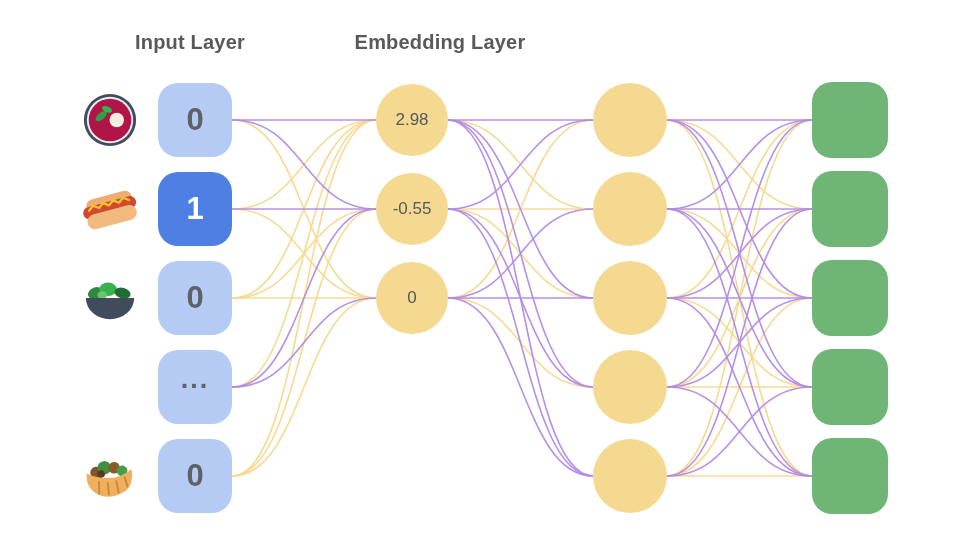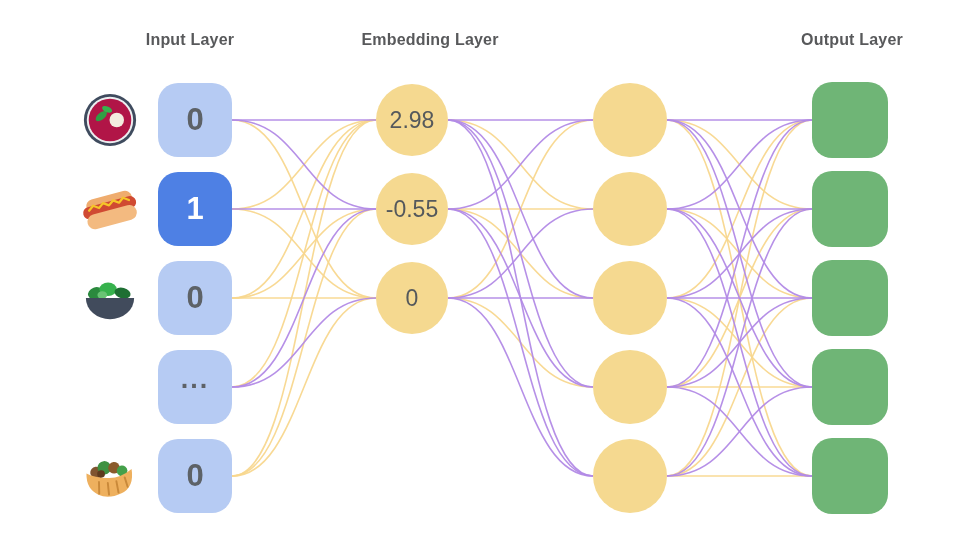--- a/index.html
+++ b/index.html
@@ -1,32 +1,32 @@
 <!DOCTYPE html>
 <html style="--input-box: #b6cbf3; --input-box-active: #4e80e4; --input-value: #5d6267; --input-value-active: #ffffff; --embed-circle: #f5d990; --output-box: #6fb576; --title: #58595b;"><head>
 <meta charset="utf-8">
 <style>
   html,body{margin:0;padding:0;background:#ffffff;}
   body{width:960px;height:540px;overflow:hidden;font-family:"Liberation Sans",sans-serif;}
   .canvas{position:relative;width:960px;height:540px;background:#ffffff;}
   #edges{position:absolute;left:0;top:0;}
   #edges path{fill:none;stroke-width:1.6;stroke-opacity:.95;}
-  .layer-title{position:absolute;top:31px;font-size:16px;font-weight:bold;color:var(--title,#58595b);text-align:center;letter-spacing:.2px;}
+  .layer-title{position:absolute;top:31px;font-size:20px;font-weight:bold;color:var(--title,#58595b);text-align:center;letter-spacing:.2px;}
   #title-input{left:90px;width:200px;}
-  #title-embedding{left:310px;width:240px;}
+  #title-embedding{left:320px;width:240px;}
   #title-output{left:752px;width:200px;}
   .emoji{position:absolute;left:80px;width:60px;height:60px;display:flex;align-items:center;justify-content:center;}
   .in-box{position:absolute;left:158px;width:74px;height:74px;border-radius:20px;
           background:var(--input-box,#b6cbf3);display:flex;align-items:center;justify-content:center;
           font-size:31px;font-weight:bold;color:var(--input-value,#5d6267);}
   .in-box.active{background:var(--input-box-active,#4e80e4);color:var(--input-value-active,#fff);}
   .in-box.dots{font-size:27px;letter-spacing:2px;padding-bottom:16px;box-sizing:border-box;}
   .emb-circle{position:absolute;left:376px;width:72px;height:72px;border-radius:50%;
           background:var(--embed-circle,#f5d990);display:flex;align-items:center;justify-content:center;
-          font-size:23px;color:#55595c;}
+          font-size:17px;color:#55595c;}
   .hid-circle{position:absolute;left:593px;width:74px;height:74px;border-radius:50%;
           background:var(--embed-circle,#f5d990);}
   .out-box{position:absolute;left:812px;width:76px;height:76px;border-radius:20px;
           background:var(--output-box,#6fb576);}
 </style>
 </head>
 <body>
 
 <div class="canvas">
 
@@ -83,21 +83,20 @@
       <path d="M667 298 C739.5 298 739.5 476 812 476" stroke="#b28ae6"></path>
       <path d="M667 387 C739.5 387 739.5 120 812 120" stroke="#b28ae6"></path>
       <path d="M667 387 C739.5 387 739.5 298 812 298" stroke="#b28ae6"></path>
       <path d="M667 387 C739.5 387 739.5 476 812 476" stroke="#b28ae6"></path>
       <path d="M667 476 C739.5 476 739.5 209 812 209" stroke="#b28ae6"></path>
       <path d="M667 476 C739.5 476 739.5 387 812 387" stroke="#b28ae6"></path>
     </svg>
 
   <div class="layer-title" id="title-input">Input Layer</div>
   <div class="layer-title" id="title-embedding">Embedding Layer</div>
-  <div class="layer-title" id="title-output">Output Layer</div>
 
   <div class="emoji" style="top:90px">
     <svg width="58" height="58" viewBox="0 0 60 60">
       <circle cx="30" cy="30" r="27" fill="#3f4b5e"></circle>
       <circle cx="30" cy="30" r="24" fill="#edeff1"></circle>
       <circle cx="30" cy="30" r="22" fill="#b11547"></circle>
       <circle cx="37" cy="30" r="7.5" fill="#f3ecdf"></circle>
       <ellipse transform="rotate(-40 21 26)" cx="21" cy="26" rx="7" ry="3.6" fill="#2f9e44"></ellipse>
       <ellipse transform="rotate(25 27 19)" cx="27" cy="19" rx="5.5" ry="3" fill="#37b24d"></ellipse>
     </svg>

